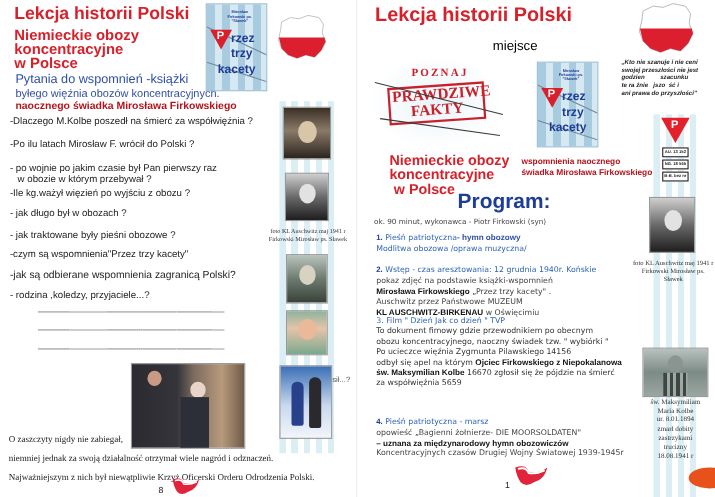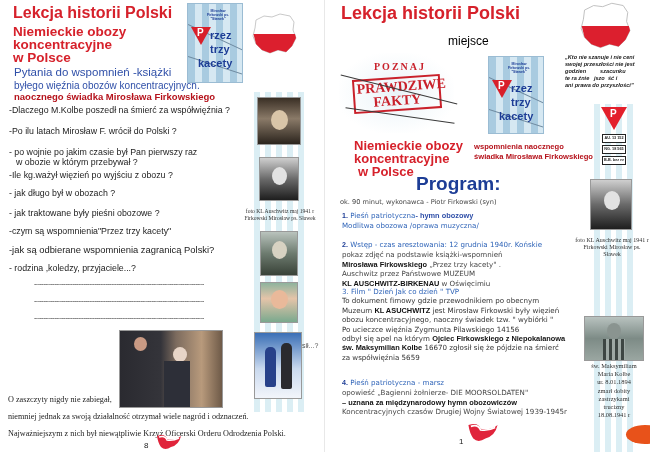--- a/index.html
+++ b/index.html
@@ -250,21 +250,20 @@
     <div><span class="num">2.</span> <span class="blue">Wstęp - czas aresztowania: 12 grudnia 1940r. Końskie</span></div>
     <div>pokaz zdjęć na podstawie książki-wspomnień</div>
     <div><b>Mirosława Firkowskiego</b><span> „Przez trzy kacety" .</span></div>
     <div>Auschwitz  przez Państwowe MUZEUM</div>
     <div><b>KL AUSCHWITZ-BIRKENAU</b><span> w Oświęcimiu</span></div>
   </div>
 
   <div class="abs prog" style="left:17px;top:287px;">
     <div class="blue"><span>3.</span> <span>Film " Dzień Jak co dzień "   TVP</span></div>
     <div style="color:#333;">To dokument fimowy gdzie przewodnikiem po obecnym</div>
-    <div style="color:#333;"><span>Muzeum </span><b>KL ASUCHWITZ</b><span> jest Mirosław Firkowski były więzień</span></div>
     <div style="color:#333;">obozu koncentracyjnego, naoczny świadek tzw. " wybiórki "</div>
     <div style="color:#333;">Po ucieczce więźnia  Zygmunta Pilawskiego 14156</div>
     <div style="color:#333;"><span>odbył się apel na którym </span><b>Ojciec Firkowskiego z Niepokalanowa</b></div>
     <div style="color:#333;"><b>św. Maksymilian Kolbe</b><span> 16670 zgłosił się że pójdzie na śmierć</span></div>
     <div style="color:#333;">za współwięźnia 5659</div>
   </div>
 
   <div class="abs prog" style="left:17px;top:378px;">
     <div><span class="num">4.</span> <span class="blue">Pieśń patriotyczna - marsz</span></div>
     <div>opowieść „Bagienni żołnierze- DIE MOORSOLDATEN"</div>

